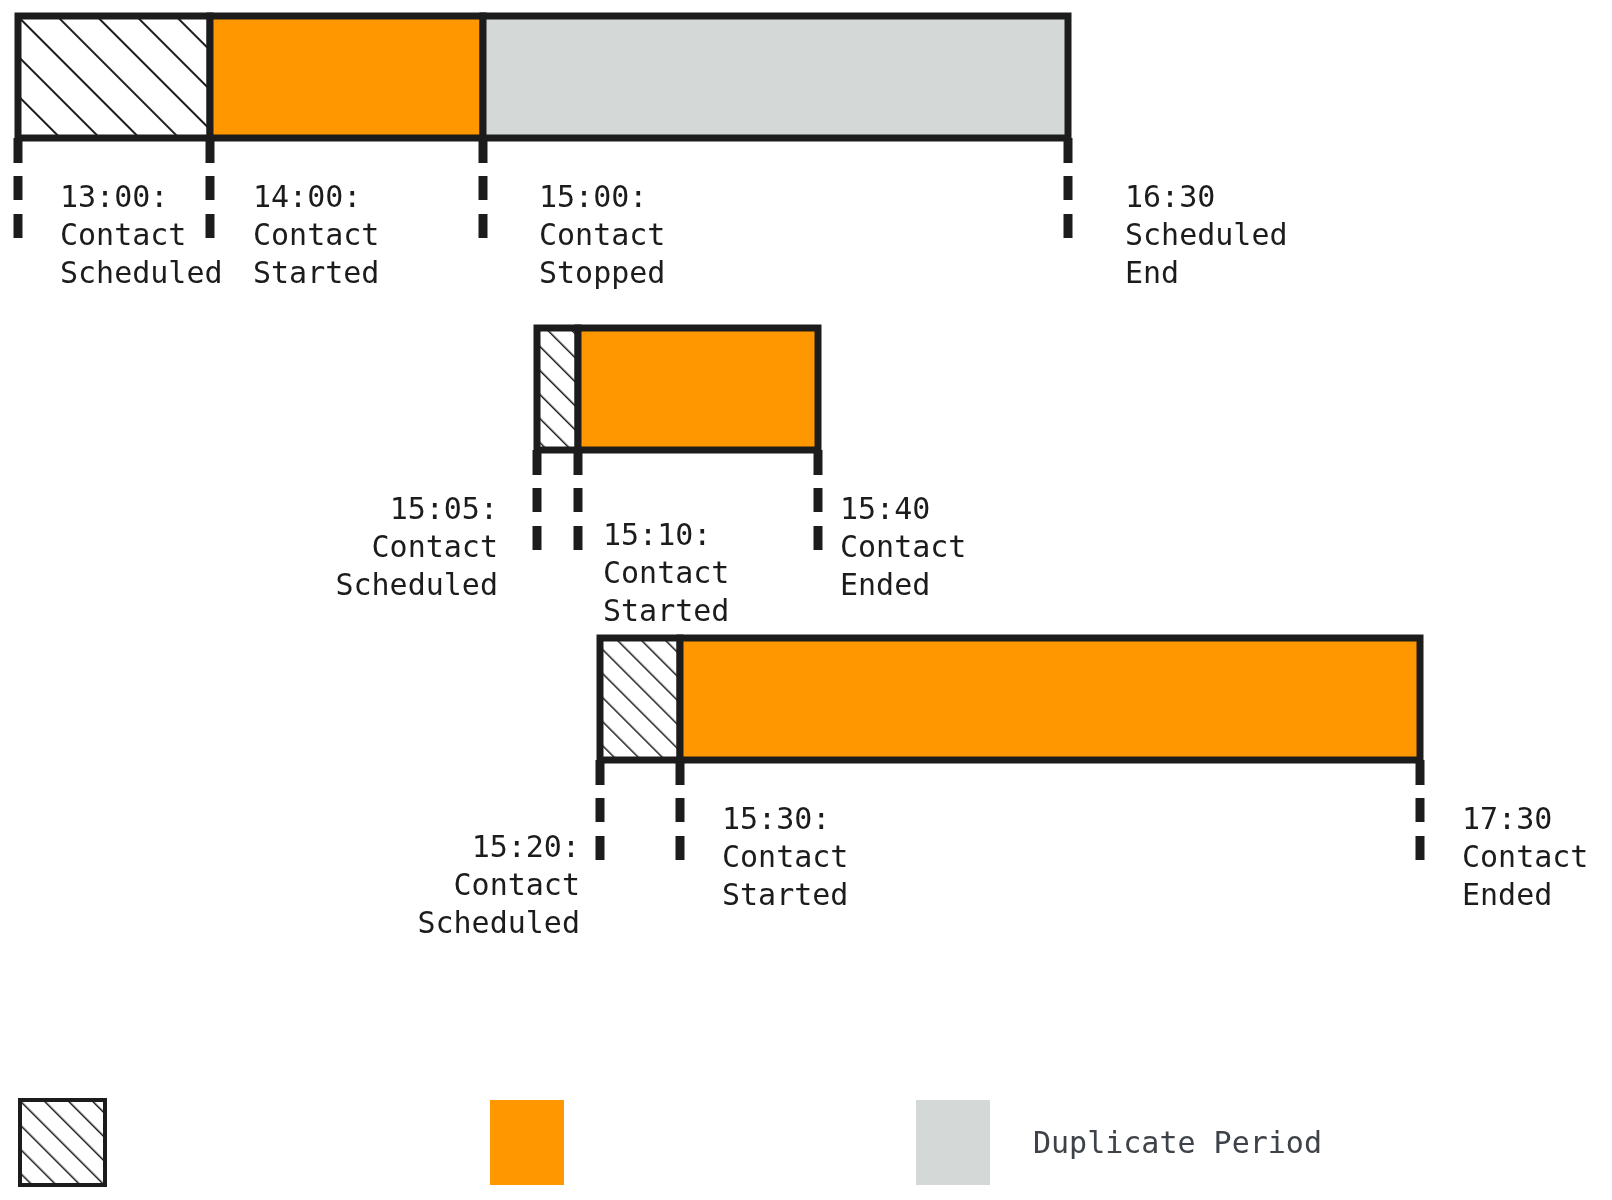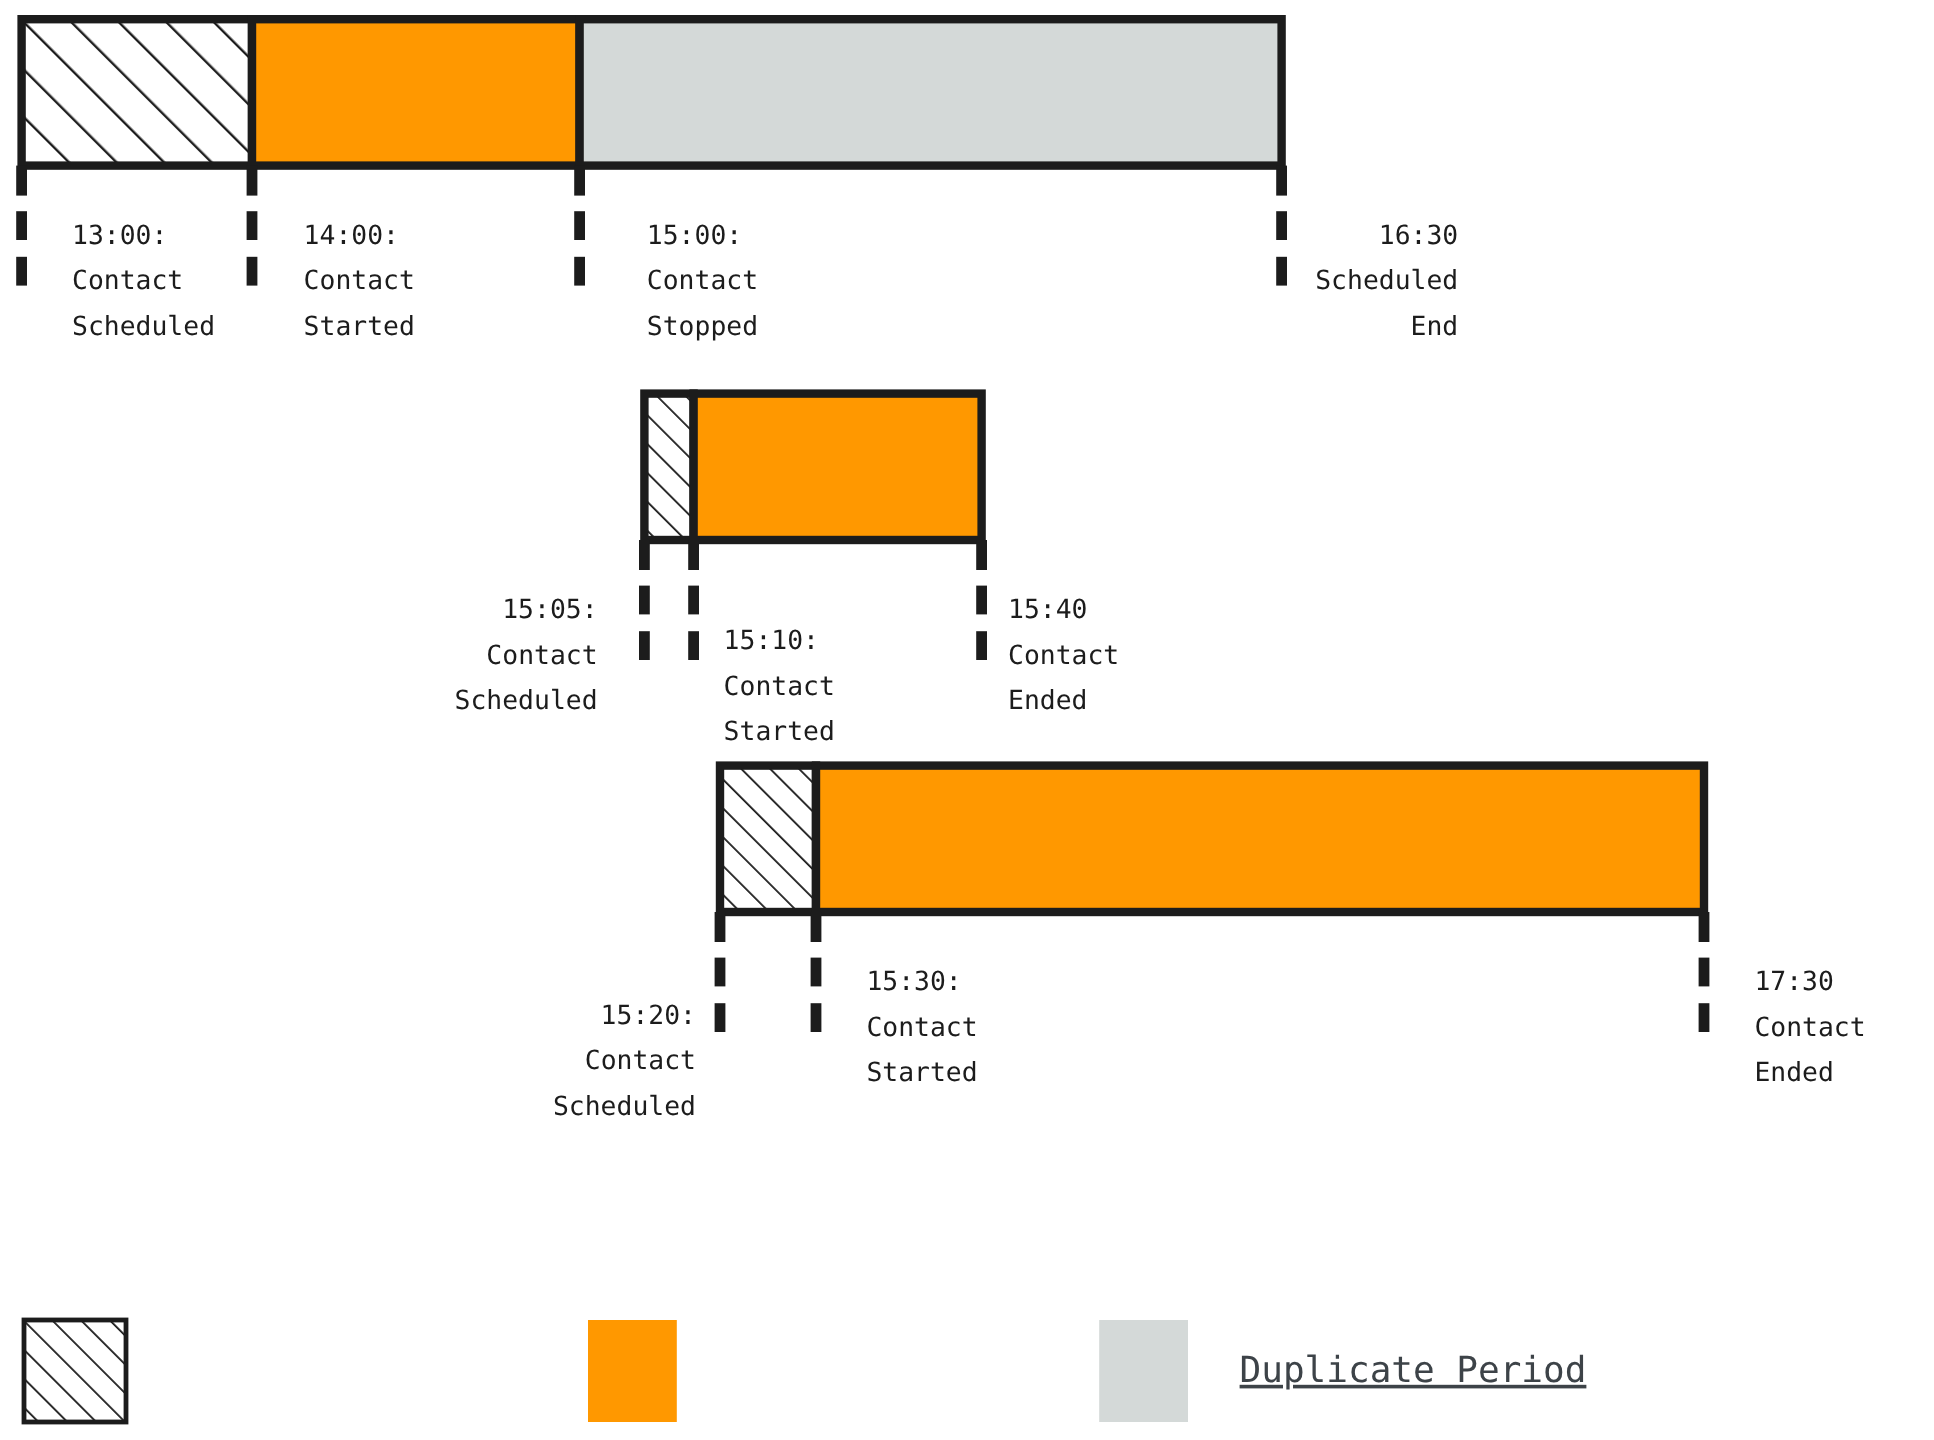--- a/index.html
+++ b/index.html
@@ -22,21 +22,21 @@
     position: absolute;
     left: 0;
     top: 0;
     width: 1612px;
     height: 1200px;
     display: block;
   }
   .lbl {
     position: absolute;
     font-family: "DejaVu Sans Mono", "Liberation Mono", monospace;
-    font-size: 22px;
+    font-size: 30px;
     line-height: 38px;
     color: #1c1c1c;
     white-space: pre;
     letter-spacing: 0px;
   }
   .lbl.right {
     text-align: right;
   }
   .legend-label {
     position: absolute;
@@ -126,29 +126,29 @@
       <rect x="916" y="1100" width="74" height="85" fill="#D4D9D8"></rect>
     </g>
   </svg>
 
   <div class="lbl" style="left:60px; top:178px;"><span>13:00:</span><br><span>Contact</span><br><span>Scheduled</span></div>
 
   <div class="lbl" style="left:253px; top:178px;"><span>14:00:</span><br><span>Contact</span><br><span>Started</span></div>
 
   <div class="lbl" style="left:539px; top:178px;"><span>15:00:</span><br><span>Contact</span><br><span>Stopped</span></div>
 
-  <div class="lbl" style="left:1096px; top:178px;text-align:right;"><span>16:30</span><br><span>Scheduled</span><br><span>End</span></div>
+  <div class="lbl" style="left:1125px; top:178px;"><span>16:30</span><br><span>Scheduled</span><br><span>End</span></div>
 
   <div class="lbl right" style="left:78px; top:490px; width:420px;text-align:right;"><span>15:05:</span><br><span>Contact</span><br><span>Scheduled</span></div>
 
   <div class="lbl" style="left:603px; top:516px;"><span>15:10:</span><br><span>Contact</span><br><span>Started</span></div>
 
   <div class="lbl" style="left:840px; top:490px;"><span>15:40</span><br><span>Contact</span><br><span>Ended</span></div>
 
   <div class="lbl right" style="left:160px; top:828px; width:420px;"><span>15:20:</span><br><span>Contact</span><br><span>Scheduled</span></div>
 
   <div class="lbl" style="left:722px; top:800px;"><span>15:30:</span><br><span>Contact</span><br><span>Started</span></div>
 
   <div class="lbl" style="left:1462px; top:800px;"><span>17:30</span><br><span>Contact</span><br><span>Ended</span></div>
 
-  <div class="legend-label" style="left:1033px; top:1124px;text-decoration:underline;">Duplicate Period</div>
+  <div class="legend-label" style="left:1033px; top:1124px;">Duplicate Period</div>
 
 </div>
 
 </body></html>

